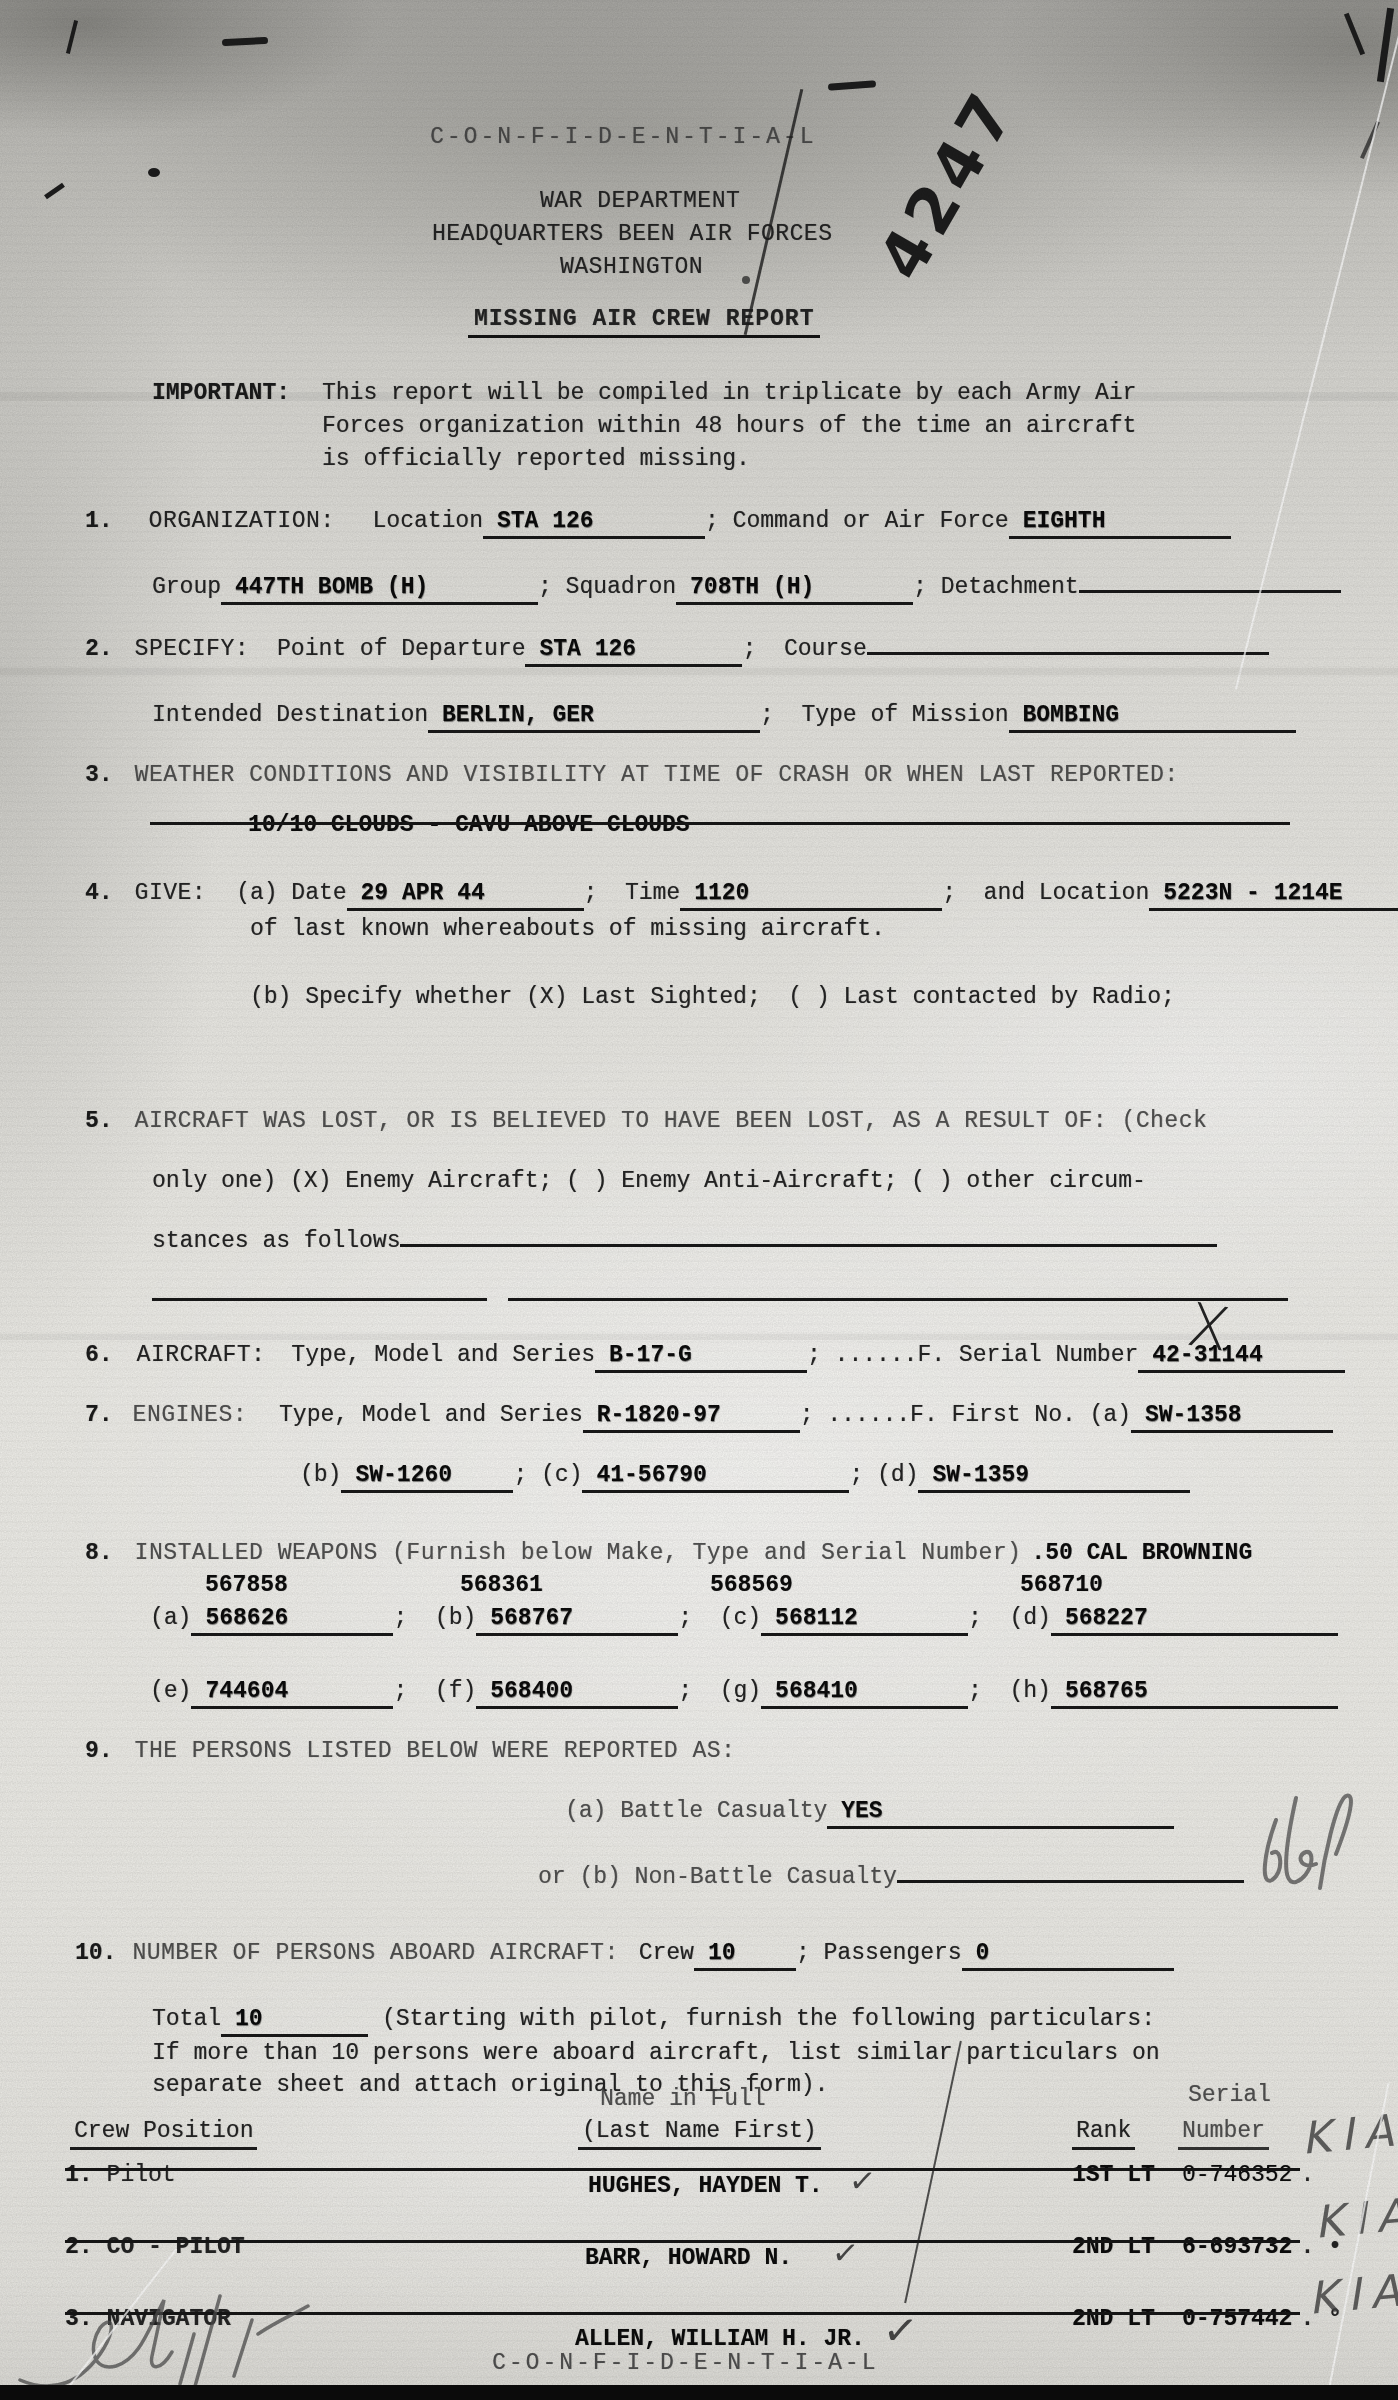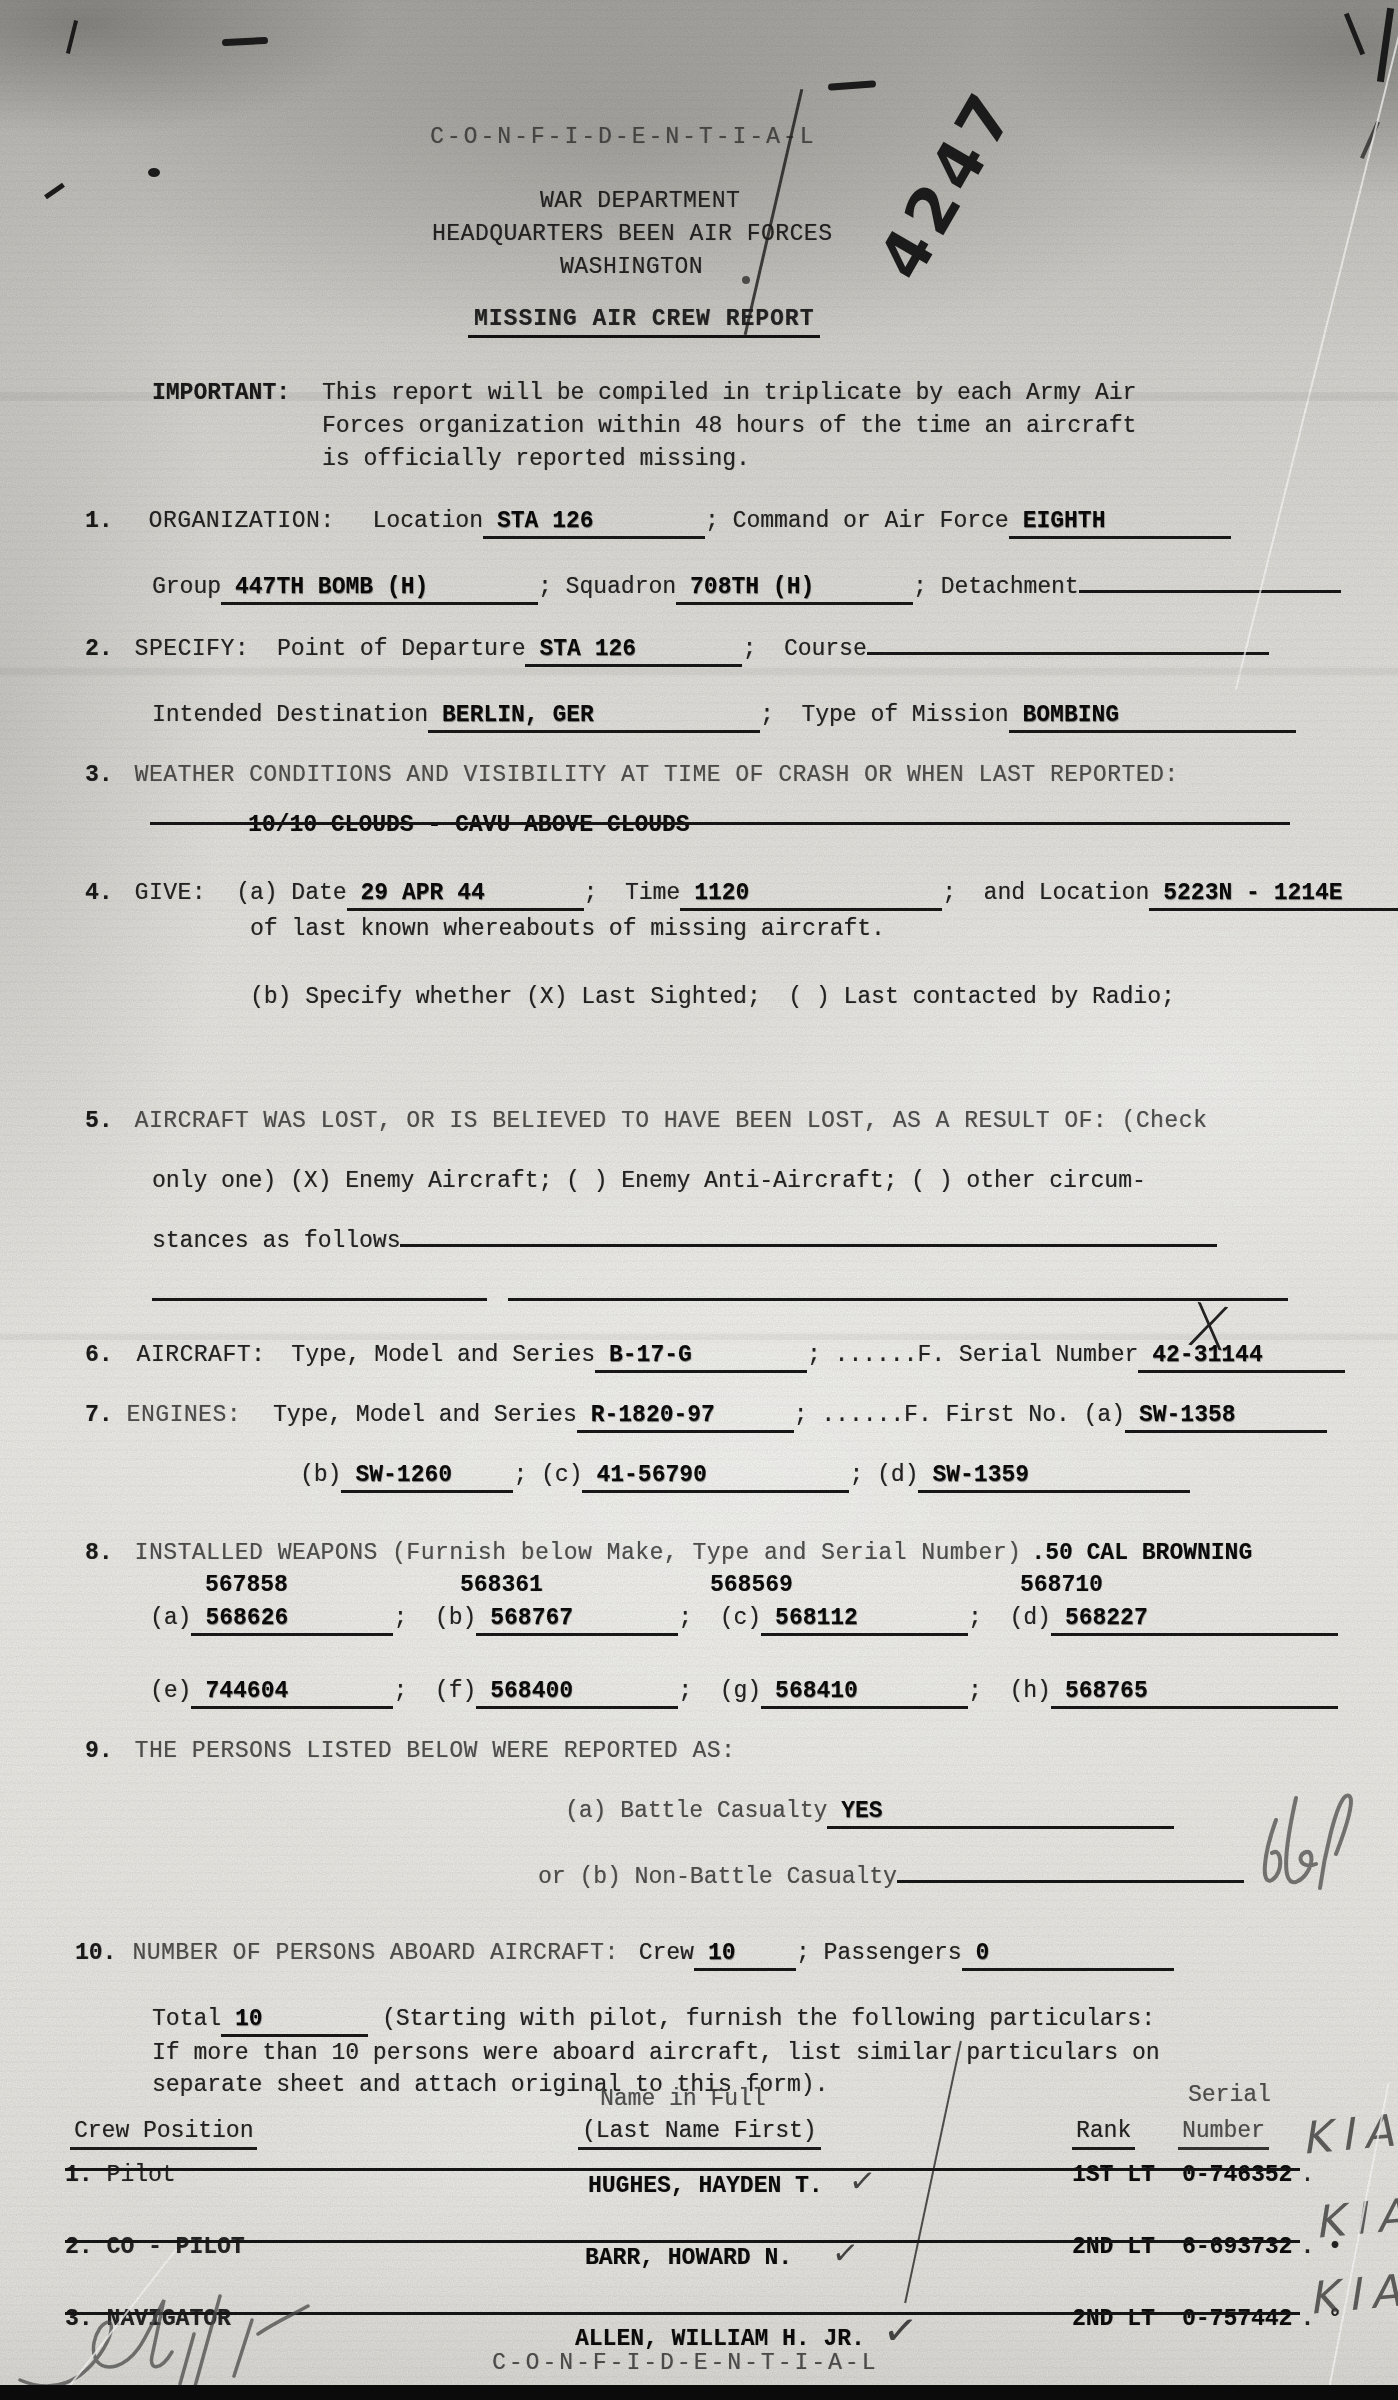--- a/index.html
+++ b/index.html
@@ -148,21 +148,21 @@
     <span class="fill" style="min-width:190px">B-17-G</span>
     <span class="t">; ......F. Serial Number</span>
     <span class="fill" style="min-width:185px">42-31144</span>
   </div>
   <div class="ln hand" style="left:1188px;top:1292px;font-size:60px;transform:rotate(10deg);color:#242424;font-weight:300">
     <span>X</span>
   </div>
 
   <div class="ln" style="left:85px;top:1402px">
     <span class="t num">7.</span>
-    <span class="t caps faint" style="margin-left:14px">ENGINES:</span>
+    <span class="t caps faint" style="margin-left:20px">ENGINES:</span>
     <span class="t" style="margin-left:32px">Type, Model and Series</span>
     <span class="fill" style="min-width:195px">R-1820-97</span>
     <span class="t">; ......F. First No. (a)</span>
     <span class="fill" style="min-width:180px">SW-1358</span>
   </div>
   <div class="ln" style="left:300px;top:1462px">
     <span class="t">(b)</span>
     <span class="fill" style="min-width:150px">SW-1260</span>
     <span class="t">; (c)</span>
     <span class="fill" style="min-width:245px">41-56790</span>
@@ -239,21 +239,21 @@
   <div class="ln" style="left:65px;top:2162px">
     <span class="t num">1.</span>
     <span class="t" style="margin-left:14px">Pilot</span>
   </div>
   <div class="ln" style="left:588px;top:2162px">
     <span class="t" style="font-weight:700;color:#0c0c0c">HUGHES, HAYDEN T.</span>
     <span class="checkmark" style="margin-left:26px">✓</span>
   </div>
   <div class="ln" style="left:1072px;top:2162px"><span class="t" style="font-weight:700;color:#0c0c0c">1ST LT</span></div>
   <div class="ln" style="left:1182px;top:2162px">
-    <span class="t" style="font-weight:700;color:#0c0c0c">0-746352</span>
+    <span class="t" style="font-weight:400;color:#0c0c0c">0-746352</span>
     <span class="t" style="margin-left:8px">.</span>
   </div>
   <div class="ln hand kia" style="left:1305px;top:2108px"><span>KIA</span></div>
   <div class="rule" style="left:65px;top:2168px;width:1235px"></div>
 
   <div class="ln" style="left:65px;top:2234px">
     <span class="t num">2.</span>
     <span class="t" style="margin-left:14px;font-weight:700">CO - PILOT</span>
   </div>
   <div class="ln" style="left:585px;top:2234px">

